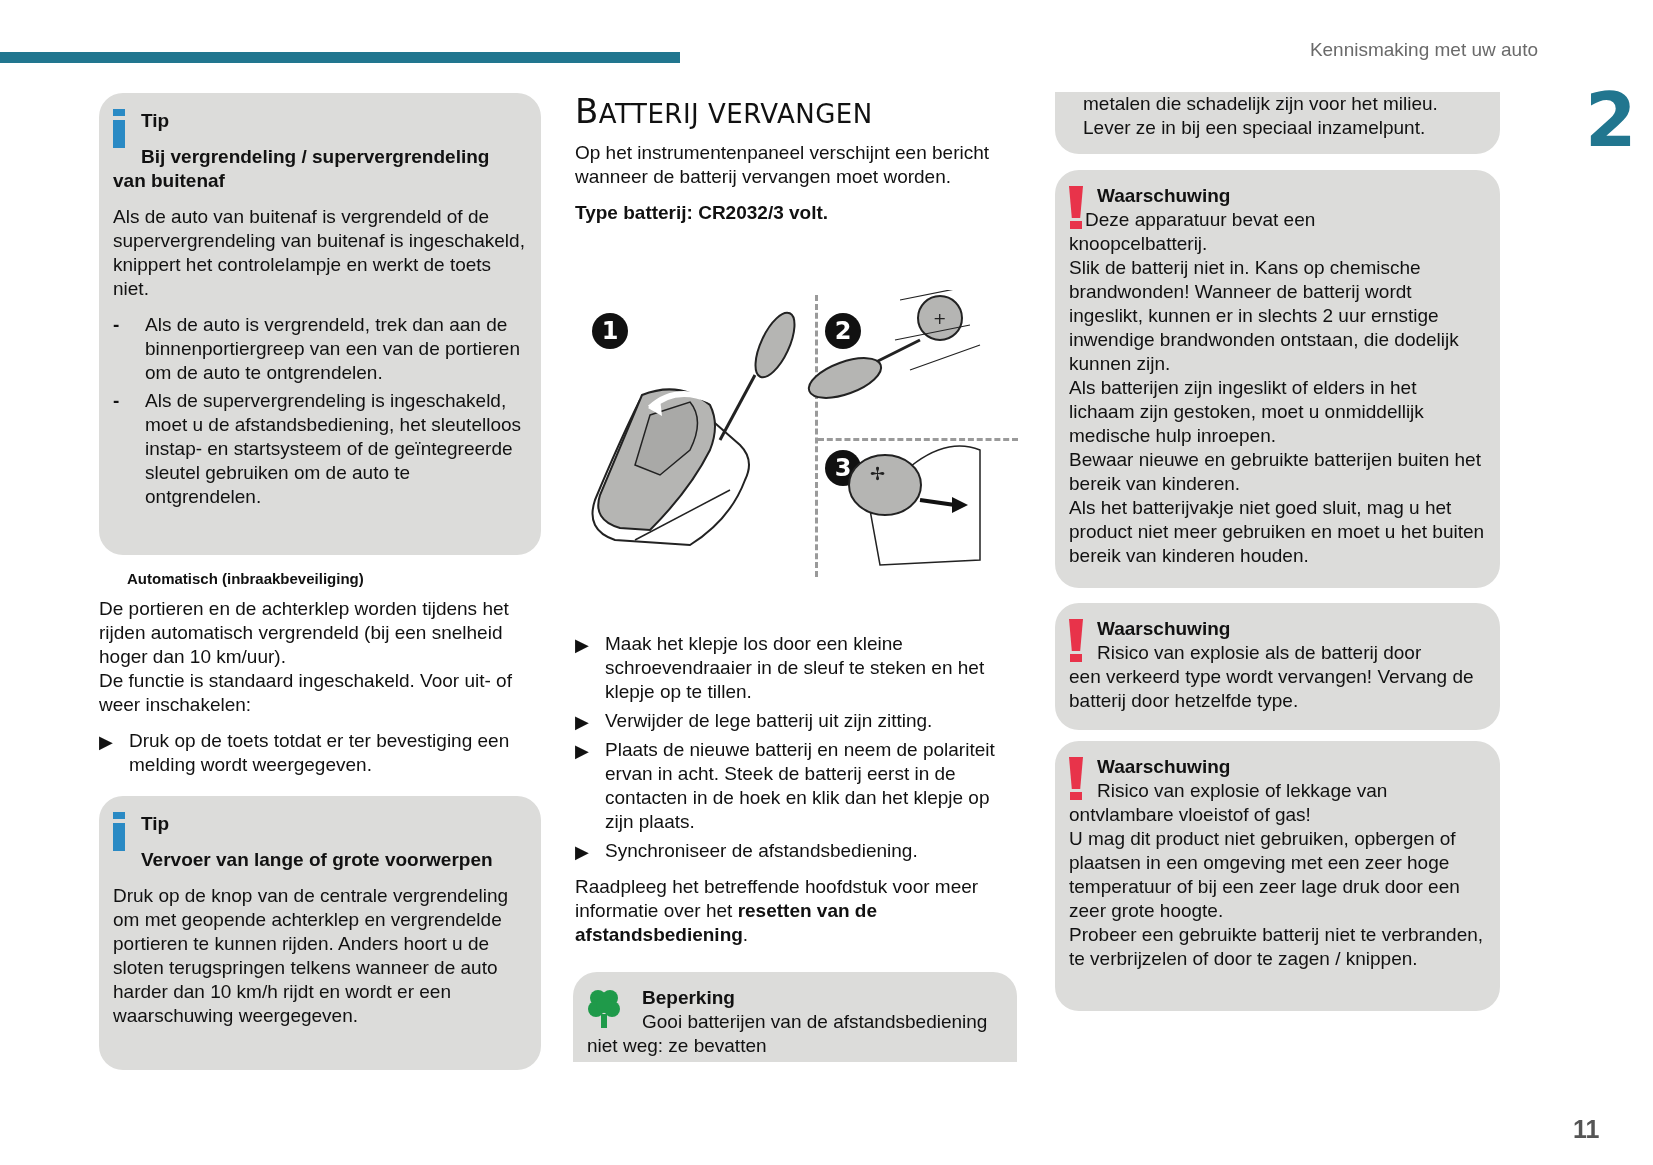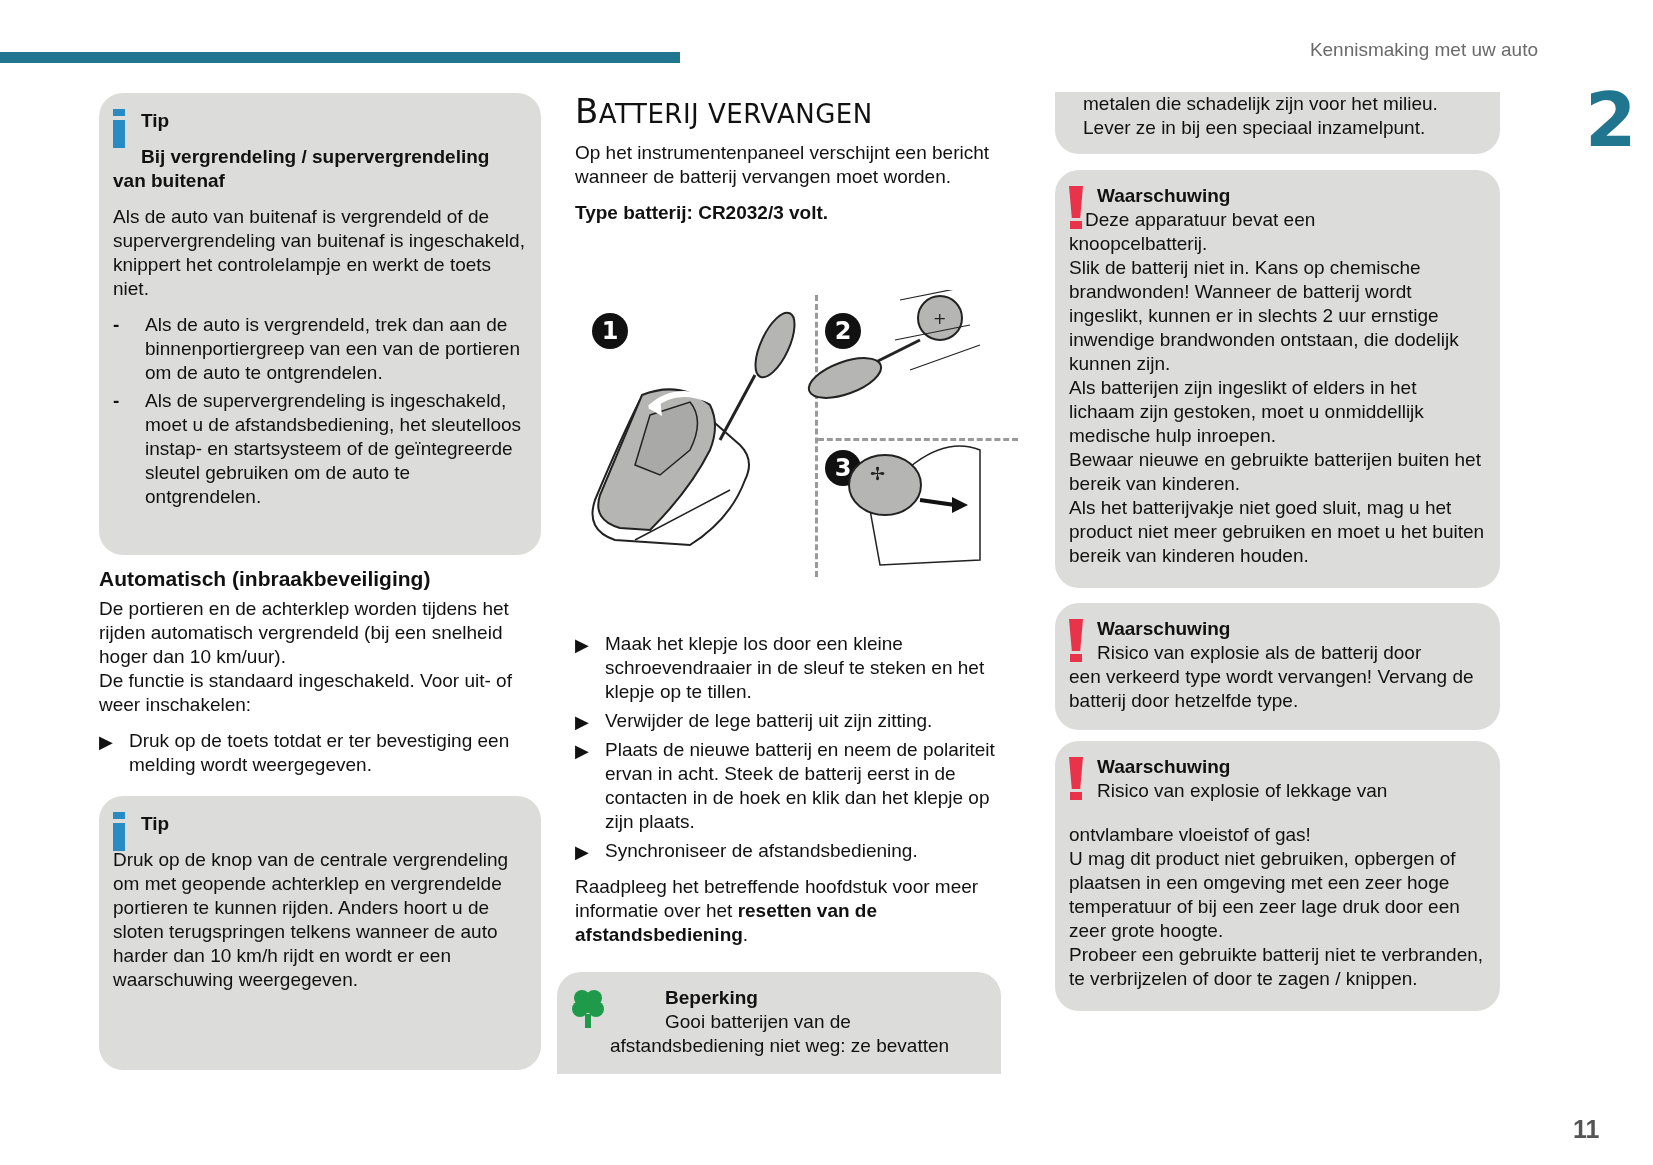--- a/index.html
+++ b/index.html
@@ -27,21 +27,21 @@
   .bold { font-weight: bold; }
 
   .dash-list { list-style: none; margin-top: 12px; }
   .dash-list li { position: relative; padding-left: 32px; margin-bottom: 4px; }
   .dash-list li::before { content: "-"; position: absolute; left: 0; top: 0; font-weight: bold; }
 
   .arrow-list { list-style: none; }
   .arrow-list li { position: relative; padding-left: 30px; margin-bottom: 5px; }
   .arrow-list .arr { position: absolute; left: 0; top: 1px; font-size: 18px; }
 
-  .section-h { font-weight: bold; font-size: 21px; }
+  .section-h { font-weight: bold; font-size: 15px; margin-left: 28px; }
   .big-title { font-weight: normal; font-size: 34px; line-height: 38px; letter-spacing: 0.5px; font-family: "DejaVu Sans", sans-serif; }
   .big-title .sc { font-size: 26px; }
 
   .figure { position: absolute; }
   .dash-v { position: absolute; border-left: 3px dashed #9a9a9a; }
   .dash-h { position: absolute; border-top: 3px dashed #9a9a9a; }
   .step-badge { position: absolute; width: 36px; height: 36px; border-radius: 50%; background: #111; color: #fff; font-weight: bold; font-size: 24px; line-height: 36px; text-align: center; font-family: "DejaVu Sans", sans-serif; }
 </style>
 </head>
 <body>
@@ -78,20 +78,21 @@
   </ul>
 </div>
 
 <div class="box" style="left:99px; top:796px; width:442px; height:274px;">
   <div class="tip-icon">
       <div class="dot"></div>
       <div class="bar"></div>
     </div>
   <div class="box-inner">
     <div class="box-title indent" style="margin-top:4px;">Tip</div>
+    <div class="box-title indent" style="margin-top:12px;">Vervoer van lange of grote voorwerpen</div>
     <p style="margin-top:12px;">Druk op de knop van de centrale vergrendeling om met geopende achterklep en vergrendelde portieren te kunnen rijden. Anders hoort u de sloten terugspringen telkens wanneer de auto harder dan 10 km/h rijdt en wordt er een waarschuwing weergegeven.</p>
   </div>
 </div>
 
 <div style="position:absolute; left:575px; top:92px; width:445px;">
   <div class="big-title">
     <span>B</span><span class="sc">ATTERIJ VERVANGEN</span>
   </div>
   <p style="margin-top:8px;">Op het instrumentenpaneel verschijnt een bericht wanneer de batterij vervangen moet worden.</p>
   <p class="bold" style="margin-top:12px;">Type batterij: CR2032/3 volt.</p>
@@ -134,21 +135,21 @@
     <li><span class="arr">▶</span><span>Maak het klepje los door een kleine schroevendraaier in de sleuf te steken en het klepje op te tillen.</span></li>
     <li><span class="arr">▶</span><span>Verwijder de lege batterij uit zijn zitting.</span></li>
     <li><span class="arr">▶</span><span>Plaats de nieuwe batterij en neem de polariteit ervan in acht. Steek de batterij eerst in de contacten in de hoek en klik dan het klepje op zijn plaats.</span></li>
     <li><span class="arr">▶</span><span>Synchroniseer de afstandsbediening.</span></li>
   </ul>
   <p style="margin-top:12px;">
     <span>Raadpleeg het betreffende hoofdstuk voor meer informatie over het </span><span class="bold">resetten van de afstandsbediening</span><span>.</span>
   </p>
 </div>
 
-<div class="box" style="left:557px; top:972px; width:444px; height:102px; border-bottom-left-radius:0; border-bottom-right-radius:0;padding-left:39px;">
+<div class="box" style="left:573px; top:972px; width:444px; height:90px; border-bottom-left-radius:0; border-bottom-right-radius:0;">
   <svg style="position:absolute; left:14px; top:16px;" width="34" height="42">
     <circle cx="11" cy="10" r="8" fill="#1f9a4a"></circle>
       <circle cx="23" cy="10" r="8" fill="#1f9a4a"></circle>
     <circle cx="9" cy="21" r="8" fill="#1f9a4a"></circle>
       <circle cx="25" cy="21" r="8" fill="#1f9a4a"></circle>
     <circle cx="17" cy="17" r="8" fill="#1f9a4a"></circle>
     <rect x="14" y="26" width="6" height="14" fill="#1f9a4a"></rect>
   </svg>
   <div class="box-inner">
     <div class="box-title" style="margin-left:55px; margin-top:2px;">Beperking</div>
@@ -191,19 +192,19 @@
 </div>
 
 <div class="box" style="left:1055px; top:741px; width:445px; height:270px;">
   <div class="warn-icon">
       <div class="bar"></div>
       <div class="dot"></div>
     </div>
   <div class="box-inner">
     <div class="box-title" style="margin-left:28px; margin-top:2px;">Waarschuwing</div>
     <p style="margin-left:28px;">Risico van explosie of lekkage van</p>
-    <p style="white-space:pre-line;margin-top:20px;">ontvlambare vloeistof of gas!
+    <p style="white-space:pre-line;">ontvlambare vloeistof of gas!
 U mag dit product niet gebruiken, opbergen of plaatsen in een omgeving met een zeer hoge temperatuur of bij een zeer lage druk door een zeer grote hoogte.
 Probeer een gebruikte batterij niet te verbranden, te verbrijzelen of door te zagen / knippen.</p>
   </div>
 </div>
 
 <div class="page-num">11</div>
 
 </body></html>

